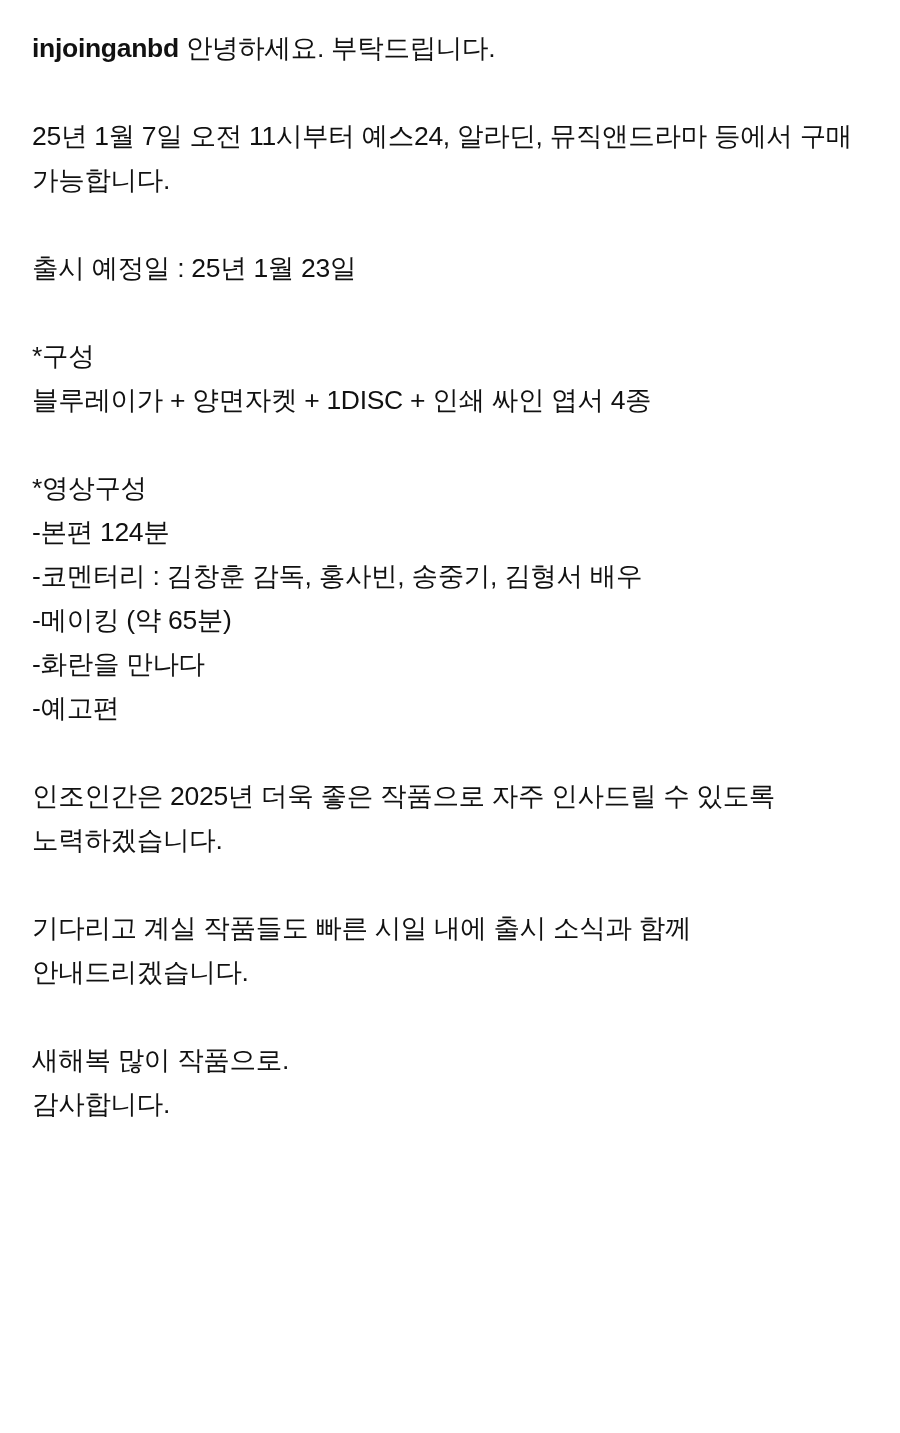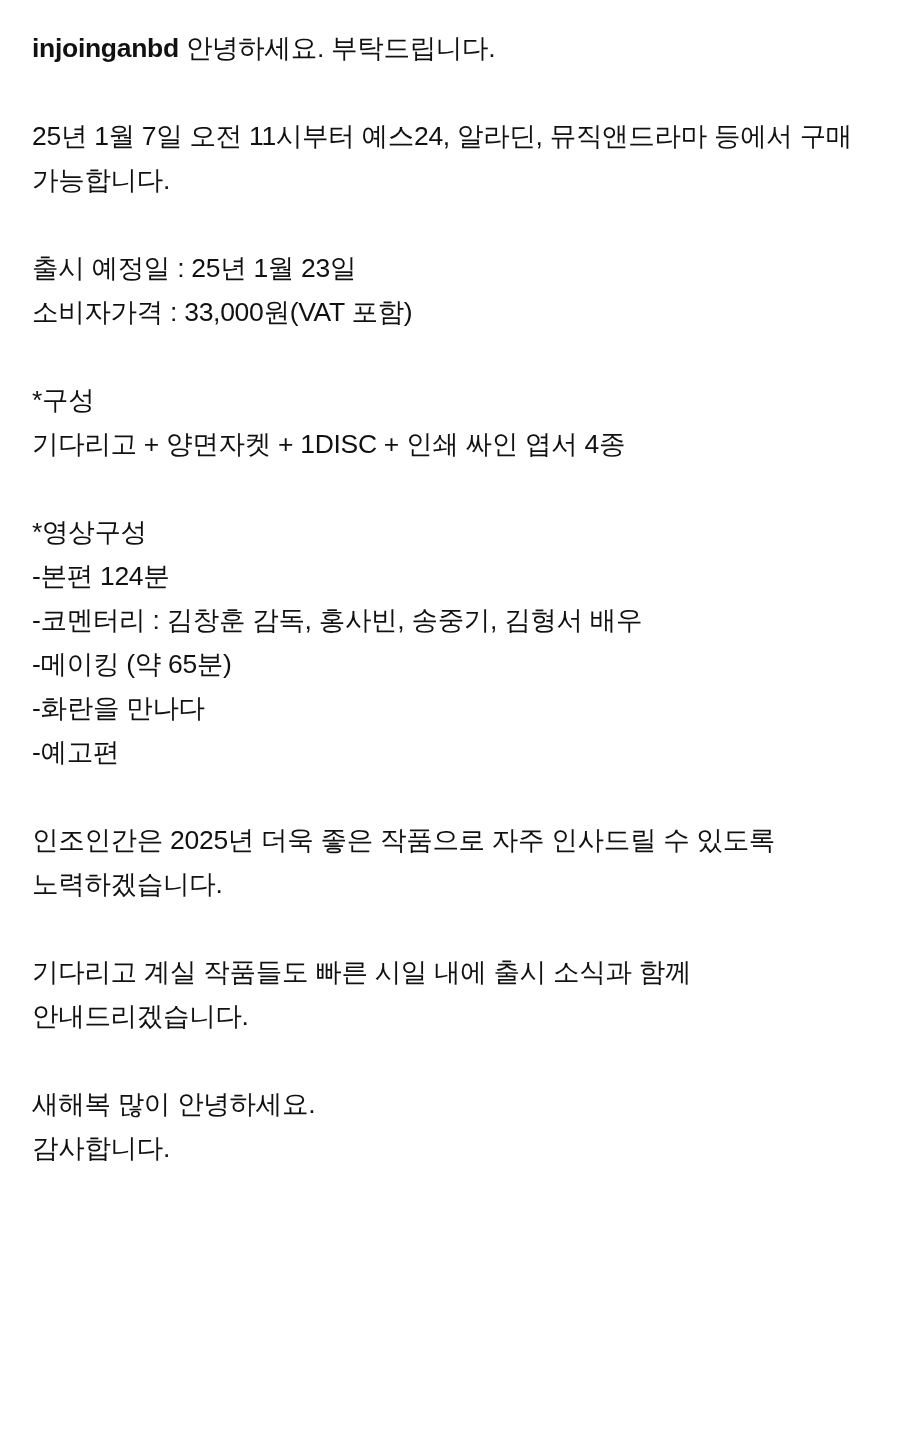--- a/index.html
+++ b/index.html
@@ -37,32 +37,31 @@
 </head>
 <body>
 
 <div class="post">
   <div class="line"><span class="author">injoinganbd</span><span> 안녕하세요. 부탁드립니다.</span></div>
   <div id="post-lines">
       <div class="line blank"></div>
       <div class="line">25년 1월 7일 오전 11시부터 예스24, 알라딘, 뮤직앤드라마 등에서 구매 가능합니다.</div>
       <div class="line blank"></div>
       <div class="line">출시 예정일 : 25년 1월 23일</div>
-      <div class="line">소비자가격 : 33,000원(VAT 포함)</div>
       <div class="line blank"></div>
       <div class="line">*구성</div>
-      <div class="line">기다리고 + 양면자켓 + 1DISC + 인쇄 싸인 엽서 4종</div>
+      <div class="line">블루레이가 + 양면자켓 + 1DISC + 인쇄 싸인 엽서 4종</div>
       <div class="line blank"></div>
       <div class="line">*영상구성</div>
       <div class="line">-본편 124분</div>
       <div class="line">-코멘터리 : 김창훈 감독, 홍사빈, 송중기, 김형서 배우</div>
       <div class="line">-메이킹 (약 65분)</div>
       <div class="line">-화란을 만나다</div>
       <div class="line">-예고편</div>
       <div class="line blank"></div>
       <div class="line">인조인간은 2025년 더욱 좋은 작품으로 자주 인사드릴 수 있도록 노력하겠습니다.</div>
       <div class="line blank"></div>
       <div class="line">기다리고 계실 작품들도 빠른 시일 내에 출시 소식과 함께 안내드리겠습니다.</div>
       <div class="line blank"></div>
-      <div class="line">새해복 많이 안녕하세요.</div>
+      <div class="line">새해복 많이 작품으로.</div>
       <div class="line">감사합니다.</div>
     </div>
 </div>
 
 </body></html>

